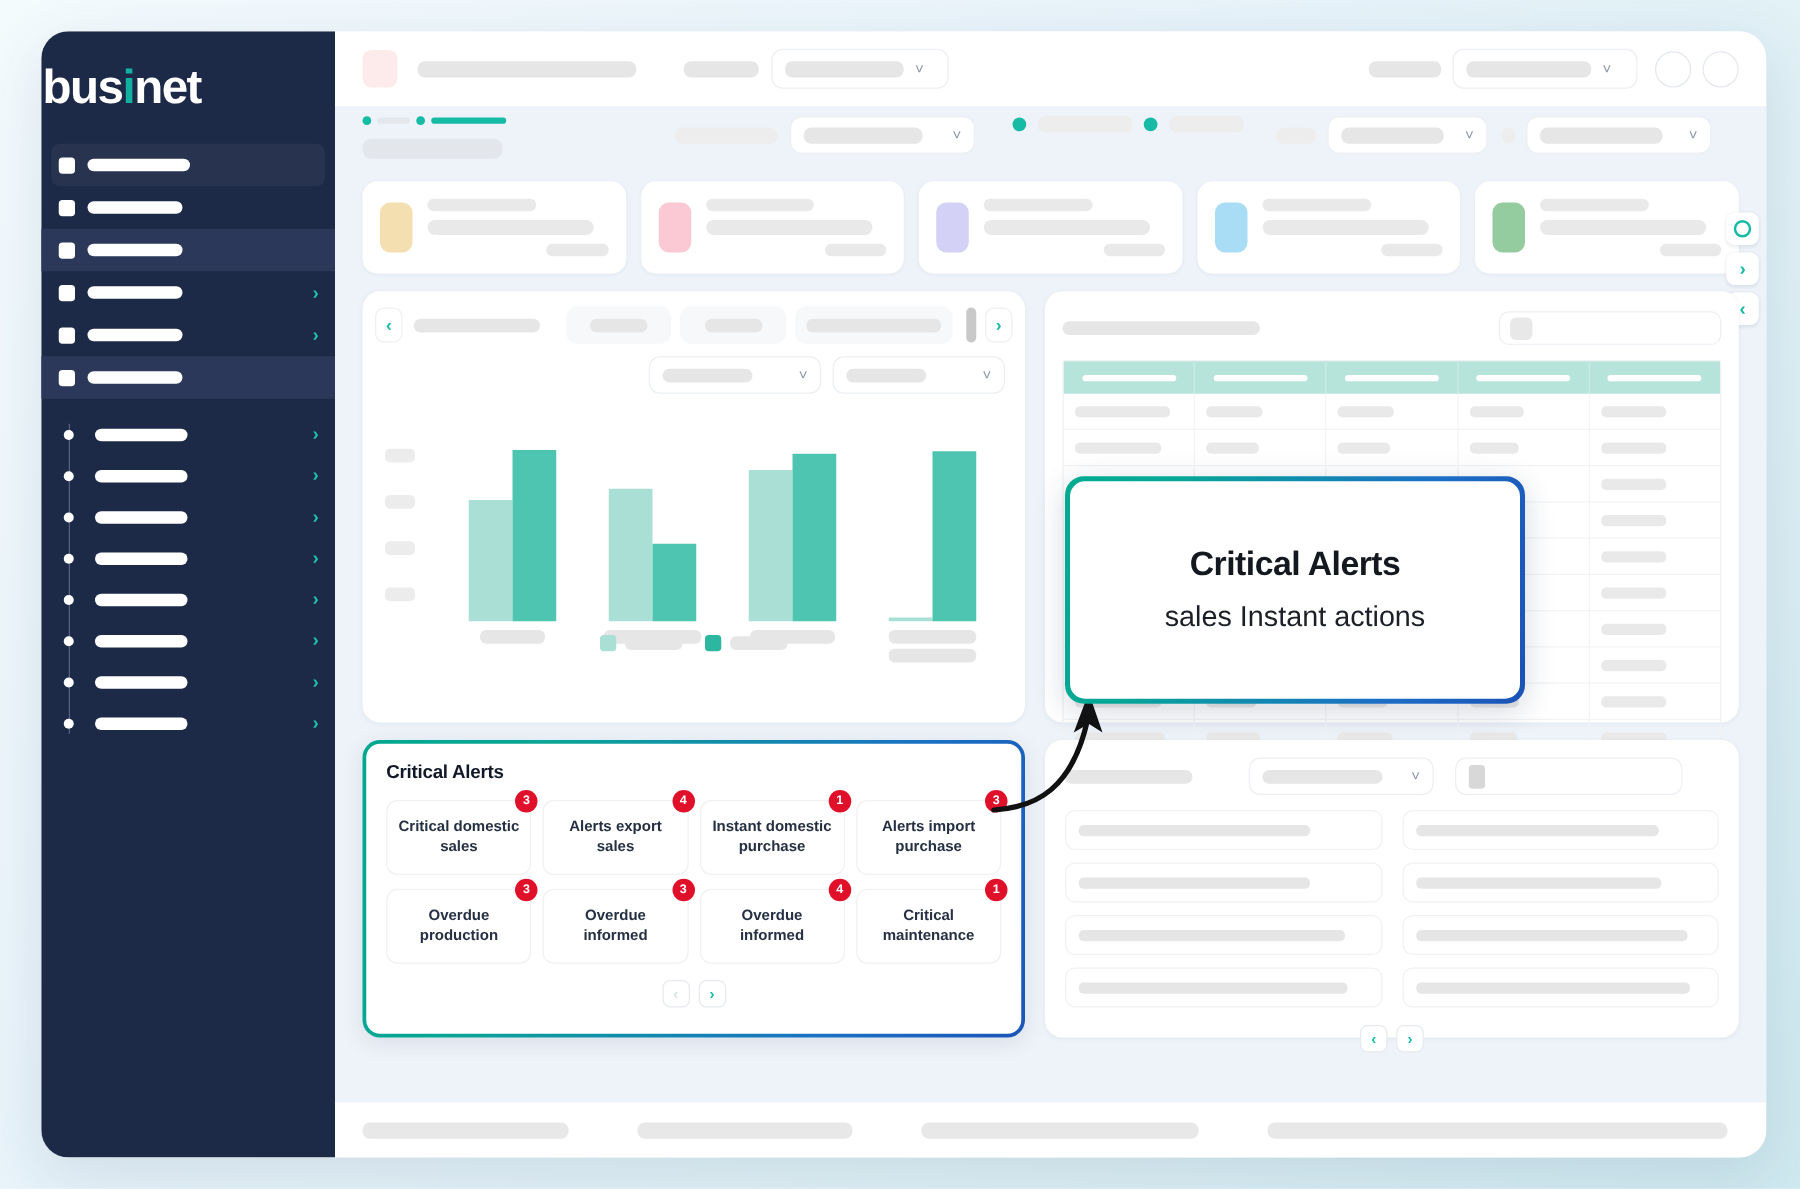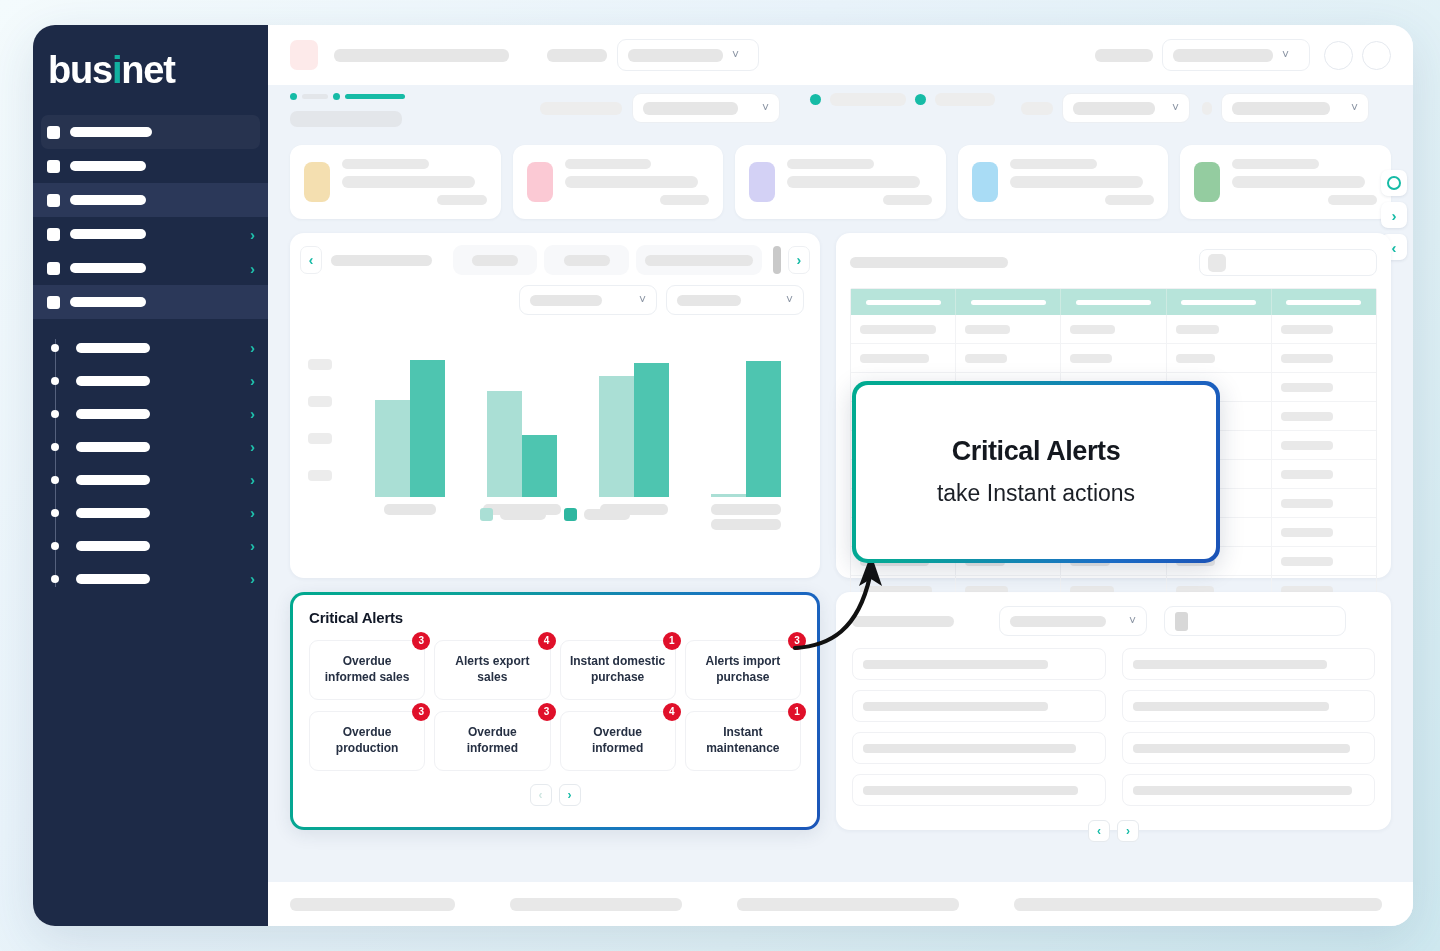--- a/index.html
+++ b/index.html
@@ -23,21 +23,21 @@
   }
 
   
   #sidebar {
     width: 235px; height: 100%;
     background: #1d2a47;
     flex: 0 0 235px;
     position: relative;
     padding-top: 0;
   }
-  .logo-wrap { padding: 26px 0 0 15px; height: 86px; }
+  .logo-wrap { padding: 26px 0 0 1px; height: 86px; }
   .logo {
     font-size: 38px; font-weight: bold; color: #ffffff;
     letter-spacing: -1.2px; line-height: 1;
     font-family: "Liberation Sans", sans-serif;
   }
   .logo .i-dot { color: #12b0a0; position: relative; }
 
   .nav-list { margin-top: 4px; }
   .nav-item {
     height: 34px; display: flex; align-items: center;
@@ -732,21 +732,21 @@
     </div>
 
     <div id="bottomrow">
 
       <div class="panel-alerts">
         <div class="alerts-outer">
           <div class="alerts-inner">
             <div class="alerts-title">Critical Alerts</div>
             <div class="alerts-grid">
               <div class="alert-card">
-                <span class="alert-lbl">Overdue informed sales</span>
+                <span class="alert-lbl">Critical domestic sales</span>
                 <span class="alert-badge">3</span>
               </div>
               <div class="alert-card">
                 <span class="alert-lbl">Alerts export sales</span>
                 <span class="alert-badge">4</span>
               </div>
               <div class="alert-card">
                 <span class="alert-lbl">Instant domestic purchase</span>
                 <span class="alert-badge">1</span>
               </div>
@@ -760,21 +760,21 @@
               </div>
               <div class="alert-card">
                 <span class="alert-lbl">Overdue informed</span>
                 <span class="alert-badge">3</span>
               </div>
               <div class="alert-card">
                 <span class="alert-lbl">Overdue informed</span>
                 <span class="alert-badge">4</span>
               </div>
               <div class="alert-card">
-                <span class="alert-lbl">Instant maintenance</span>
+                <span class="alert-lbl">Critical maintenance</span>
                 <span class="alert-badge">1</span>
               </div>
             </div>
             <div class="alerts-pager">
               <div class="pg-btn disabled">‹</div>
               <div class="pg-btn">›</div>
             </div>
           </div>
         </div>
       </div>
@@ -834,16 +834,16 @@
 
 <svg id="arrow-svg" width="110" height="105" viewBox="0 0 110 105">
   <path d="M 5 100 C 40 98, 68 82, 80 28" stroke="#111111" stroke-width="4.2" fill="none" stroke-linecap="round"></path>
   <path d="M 81 6 L 92 38 L 81 31 L 69 38 Z" fill="#111111"></path>
 </svg>
 
 <div id="callout">
   <div id="callout-inner">
     <div id="callout-title">Critical Alerts</div>
     <div id="callout-body">
-      <div>take Instant actions</div>
+      <div>sales Instant actions</div>
     </div>
   </div>
 </div>
 
 </body></html>

